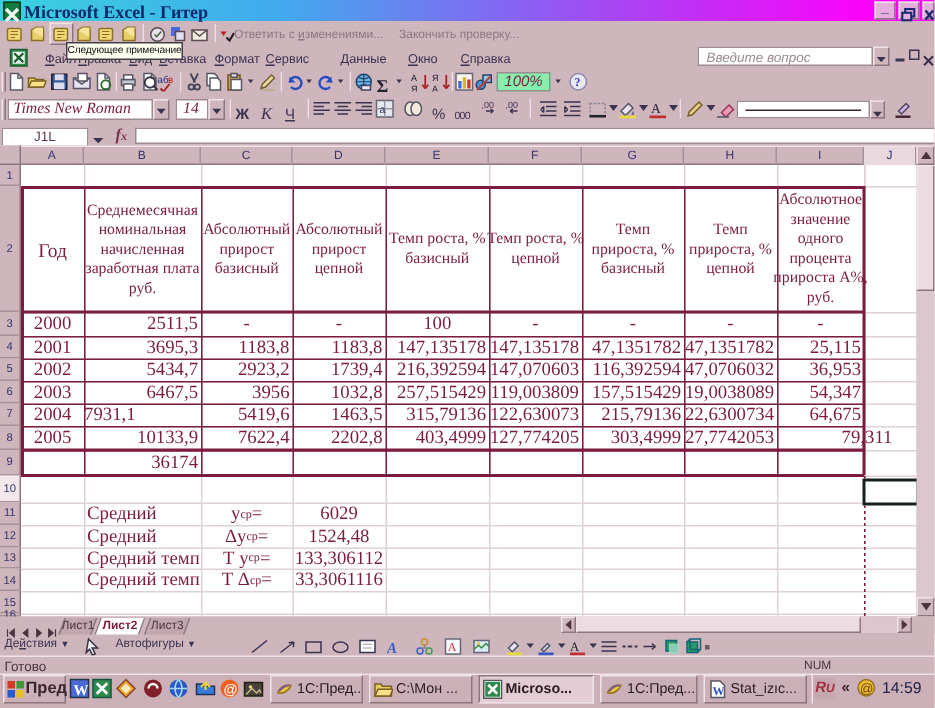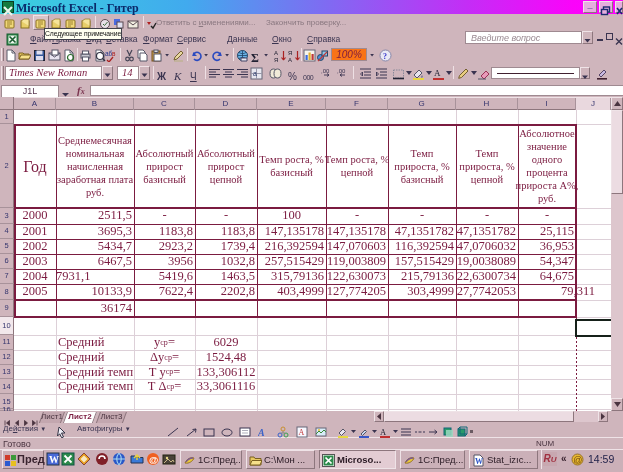--- a/index.html
+++ b/index.html
@@ -212,21 +212,21 @@
       <rect x="1" y="1" width="11" height="11" fill="#f8f4ec" stroke="#667"></rect>
       <rect x="2.5" y="6" width="2.2" height="5" fill="#3a6ae0"></rect>
       <rect x="5.5" y="3.5" width="2.2" height="7.5" fill="#e0b030"></rect>
       <rect x="8.5" y="5" width="2.2" height="6" fill="#c03a3a"></rect>
     </svg></div>
 <div class="abs" style="left:316px;top:48px;width:13px;height:14px;"><svg width="13" height="13" viewBox="0 0 13 13">
       <circle cx="4.5" cy="8.5" r="3" fill="#4a90d8" stroke="#246"></circle>
       <rect x="6" y="2" width="5.5" height="5" fill="#90c8e8" stroke="#246"></rect>
       <path d="M2 12 l9 -9" stroke="#c03a3a" stroke-width="1.2"></path>
     </svg></div>
-<div class="abs" style="left:331px;top:48px;width:36px;height:13px;background:#f97316;border:1px solid #9f8a91;font-size:10px;font-style:italic;color:#7b1b40;text-align:center;line-height:11px">100%</div>
+<div class="abs" style="left:331px;top:48px;width:36px;height:13px;background:#86efac;border:1px solid #9f8a91;font-size:10px;font-style:italic;color:#7b1b40;text-align:center;line-height:11px">100%</div>
 <div class="abs" style="left:369px;top:48px;width:8px;height:14px;"><svg width="8" height="13" viewBox="0 0 13 13">
       <path d="M2 4 L8 4 L5 8 Z" fill="#3a3450"></path>
     </svg></div>
 <div class="abs" style="left:379px;top:48px;width:13px;height:14px;"><svg width="13" height="13" viewBox="0 0 13 13">
       <circle cx="6.5" cy="6.5" r="5.5" fill="#e8e8f4" stroke="#88a"></circle>
       <text x="4" y="9.5" font-size="8" fill="#33c" font-family="Liberation Serif" font-weight="bold">?</text>
     </svg></div>
 <div class="abs" style="left:1px;top:66px;width:3px;height:14px;border-left:1px solid #efe3e7;border-right:1px solid #8d767d"></div>
 <div class="abs ser" style="left:5px;top:66px;width:97px;height:14px;background:#fff;border:1px solid #9f8a91;font-size:10.5px;font-style:italic;color:#7b1b40;padding-left:3px;line-height:12px;white-space:nowrap;overflow:hidden">Times New Roman</div>
 <div class="abs bevel" style="left:102px;top:66px;width:11px;height:14px;background:#cfb5bc"><svg width="9" height="12" viewBox="0 0 9 12">
@@ -369,21 +369,21 @@
 <div class="abs" style="left:0;top:268.5px;width:14px;height:15.0px;background:#cfb5bc;border-bottom:1px solid #a8929a;border-right:1px solid #8d767d;font-size:7.5px;color:#35356e;display:flex;align-items:center;justify-content:center">7</div>
 <div class="abs" style="left:0;top:283.5px;width:14px;height:16.0px;background:#cfb5bc;border-bottom:1px solid #a8929a;border-right:1px solid #8d767d;font-size:7.5px;color:#35356e;display:flex;align-items:center;justify-content:center">8</div>
 <div class="abs" style="left:0;top:299.5px;width:14px;height:17.5px;background:#cfb5bc;border-bottom:1px solid #a8929a;border-right:1px solid #8d767d;font-size:7.5px;color:#35356e;display:flex;align-items:center;justify-content:center">9</div>
 <div class="abs" style="left:0;top:317px;width:14px;height:18px;background:#f2e8ec;border-bottom:1px solid #a8929a;border-right:1px solid #8d767d;font-size:7.5px;color:#35356e;display:flex;align-items:center;justify-content:center">10</div>
 <div class="abs" style="left:0;top:335px;width:14px;height:14.800000000000011px;background:#cfb5bc;border-bottom:1px solid #a8929a;border-right:1px solid #8d767d;font-size:7.5px;color:#35356e;display:flex;align-items:center;justify-content:center">11</div>
 <div class="abs" style="left:0;top:349.8px;width:14px;height:14.800000000000011px;background:#cfb5bc;border-bottom:1px solid #a8929a;border-right:1px solid #8d767d;font-size:7.5px;color:#35356e;display:flex;align-items:center;justify-content:center">12</div>
 <div class="abs" style="left:0;top:364.6px;width:14px;height:14.799999999999955px;background:#cfb5bc;border-bottom:1px solid #a8929a;border-right:1px solid #8d767d;font-size:7.5px;color:#35356e;display:flex;align-items:center;justify-content:center">13</div>
 <div class="abs" style="left:0;top:379.4px;width:14px;height:14.800000000000011px;background:#cfb5bc;border-bottom:1px solid #a8929a;border-right:1px solid #8d767d;font-size:7.5px;color:#35356e;display:flex;align-items:center;justify-content:center">14</div>
 <div class="abs" style="left:0;top:394.2px;width:14px;height:14.800000000000011px;background:#cfb5bc;border-bottom:1px solid #a8929a;border-right:1px solid #8d767d;font-size:7.5px;color:#35356e;display:flex;align-items:center;justify-content:center">15</div>
 <div class="abs" style="left:0;top:409px;width:14px;height:2px;background:#cfb5bc;border-bottom:1px solid #a8929a;border-right:1px solid #8d767d;font-size:7.5px;color:#35356e;display:flex;align-items:center;justify-content:center">16</div>
-<div class="abs ser" style="left:14px;top:124px;width:42px;height:84px;color:#7b1b40;font-size:16px;line-height:13px;text-align:center;display:flex;flex-direction:column;justify-content:center;align-items:center;">
+<div class="abs ser" style="left:14px;top:124px;width:42px;height:84px;color:#7b1b40;font-size:13px;line-height:13px;text-align:center;display:flex;flex-direction:column;justify-content:center;align-items:center;">
     <div><span style="white-space:nowrap">Год</span></div>
   </div>
 <div class="abs ser" style="left:56px;top:124px;width:78px;height:84px;color:#7b1b40;font-size:10.5px;line-height:13px;text-align:center;display:flex;flex-direction:column;justify-content:center;align-items:center;">
     <div><span style="white-space:nowrap">Среднемесячная<br>номинальная<br>начисленная<br>заработная плата<br>руб.</span></div>
   </div>
 <div class="abs ser" style="left:134px;top:124px;width:61px;height:84px;color:#7b1b40;font-size:10.5px;line-height:13px;text-align:center;display:flex;flex-direction:column;justify-content:center;align-items:center;">
     <div><span style="white-space:nowrap">Абсолютный<br>прирост<br>базисный</span></div>
   </div>
 <div class="abs ser" style="left:195px;top:124px;width:62px;height:84px;color:#7b1b40;font-size:10.5px;line-height:13px;text-align:center;display:flex;flex-direction:column;justify-content:center;align-items:center;">
     <div><span style="white-space:nowrap">Абсолютный<br>прирост<br>цепной</span></div>

